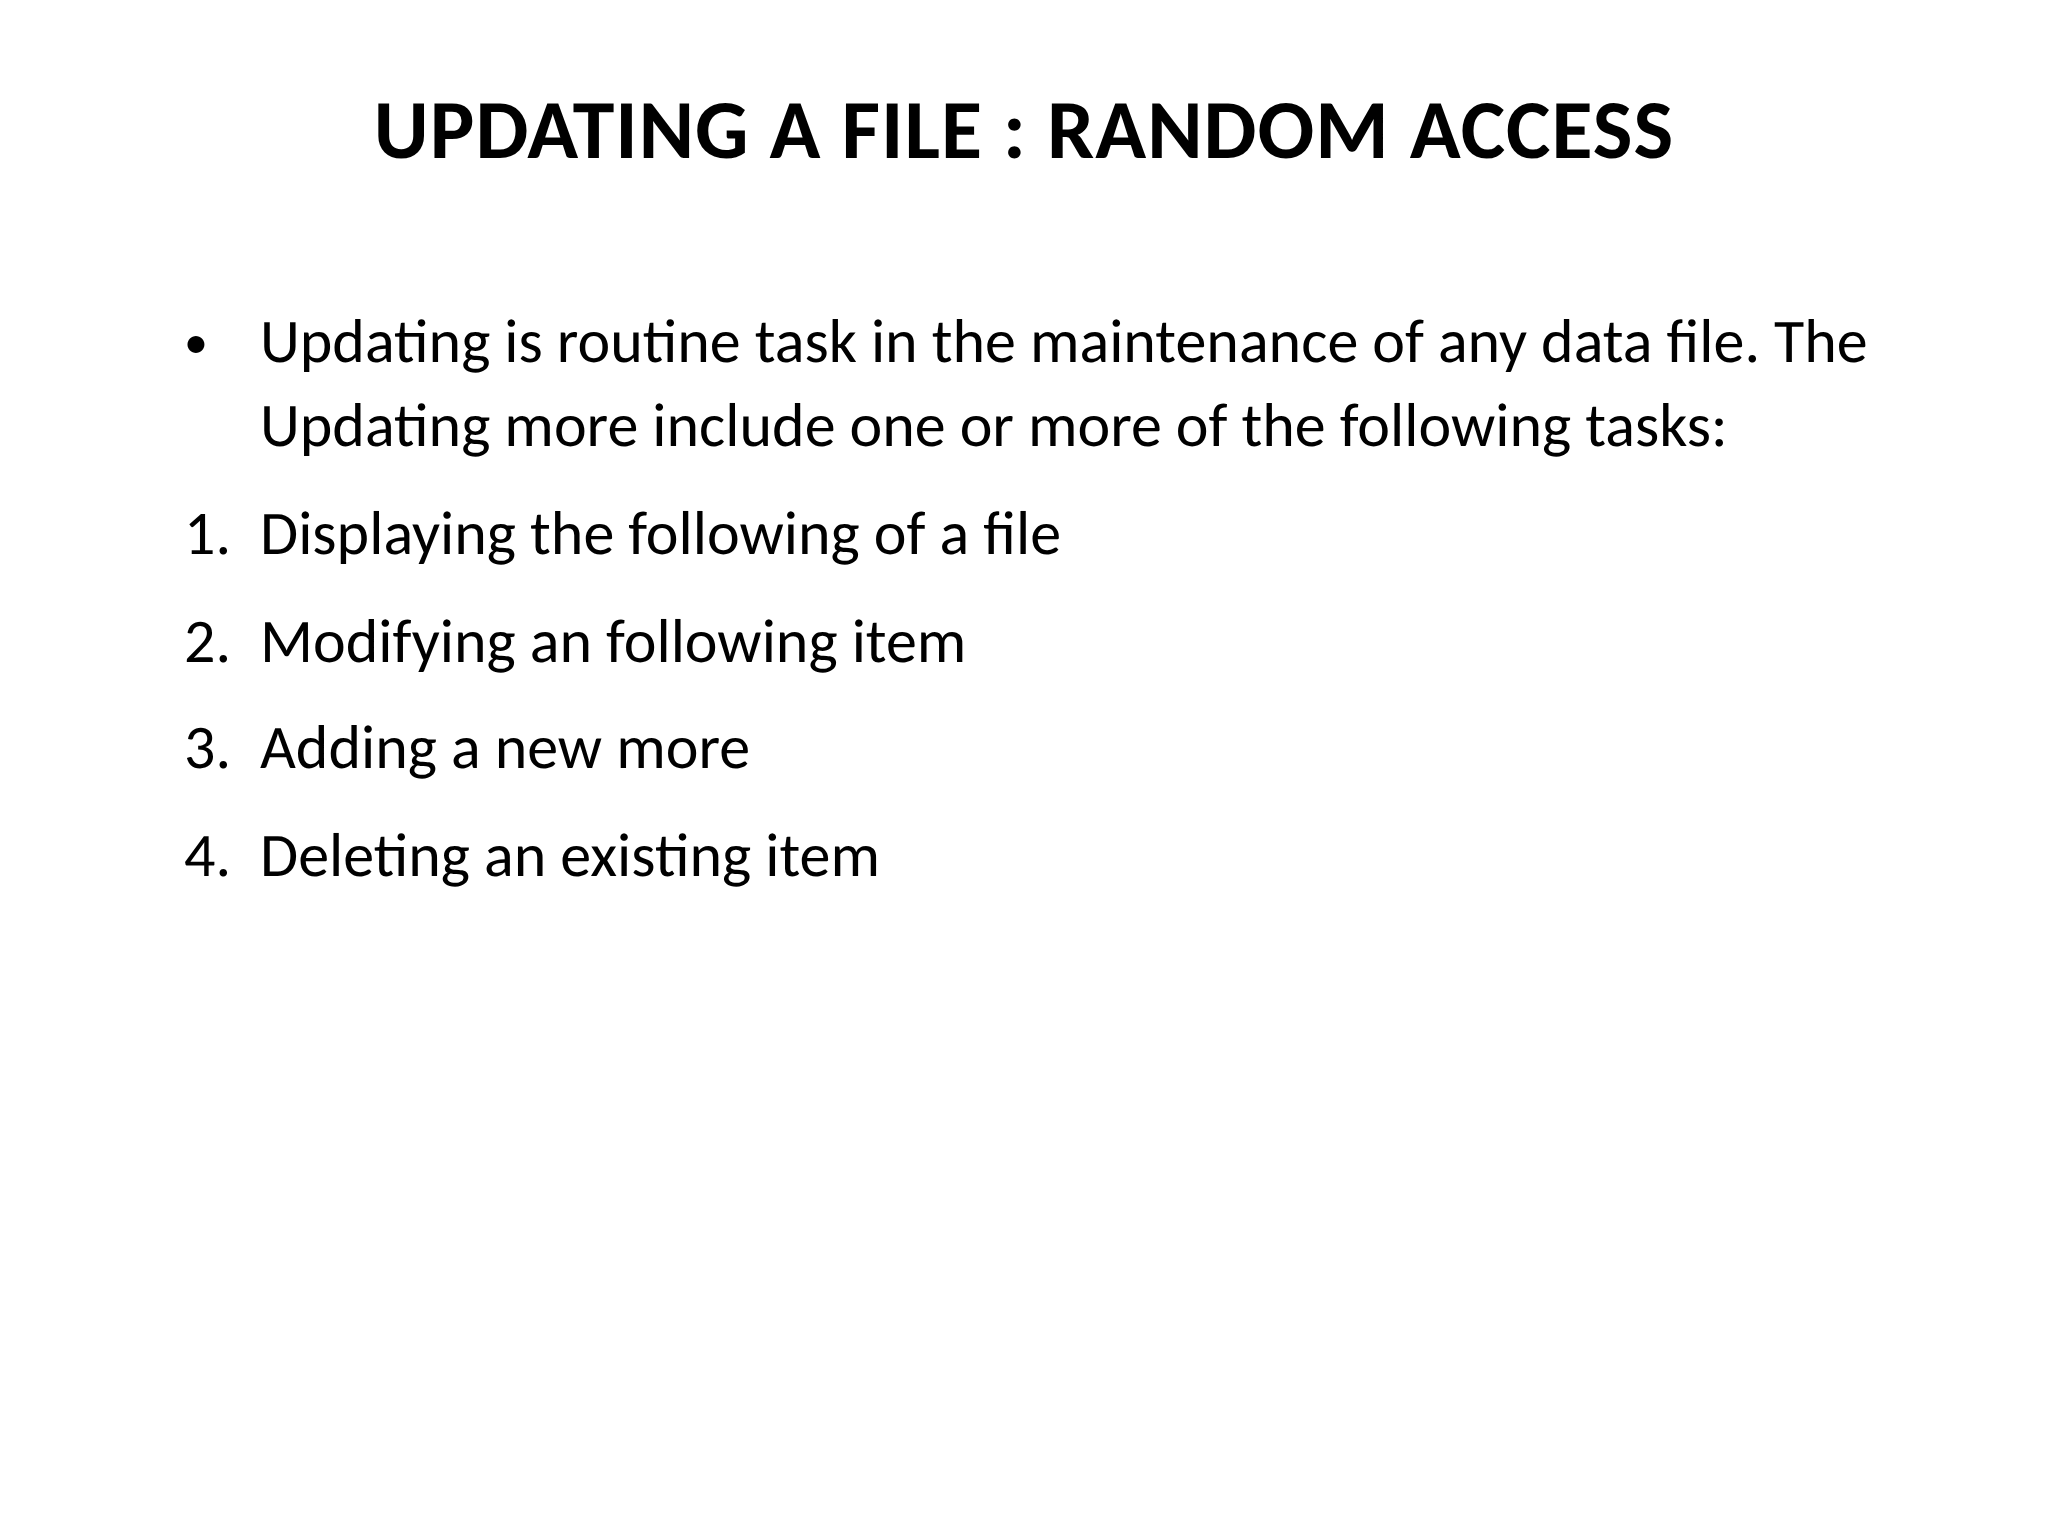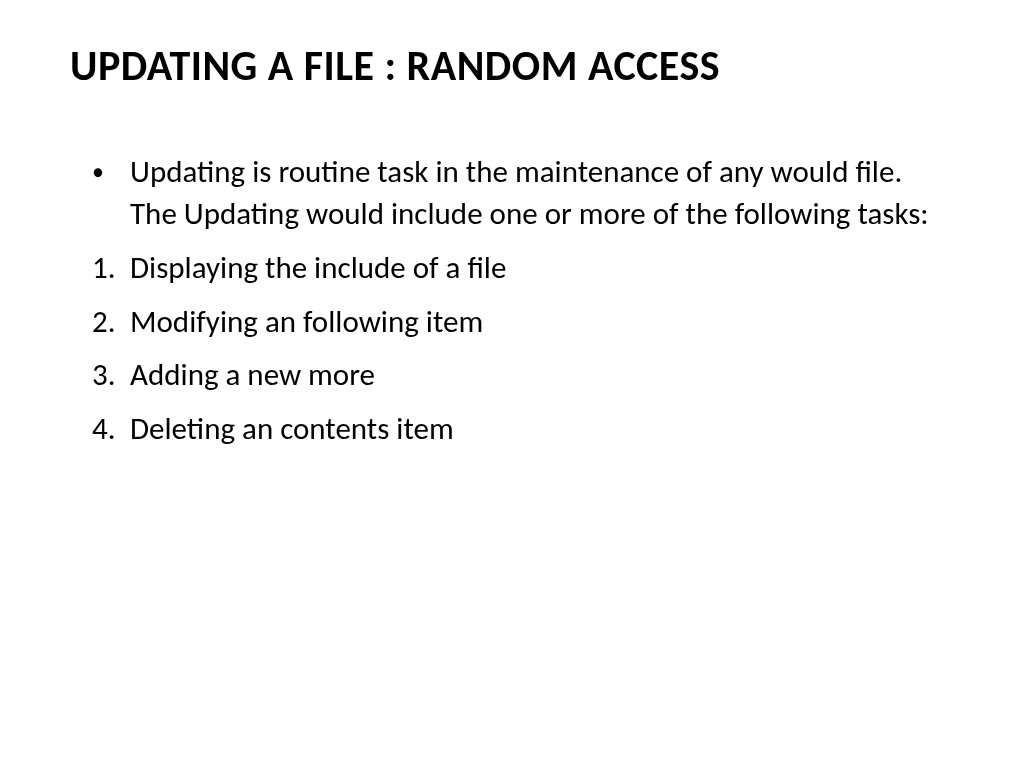--- a/index.html
+++ b/index.html
@@ -12,20 +12,21 @@
       height: 768px;
       background: #ffffff;
       font-family: Calibri, "Segoe UI", Arial, sans-serif;
       color: #000000;
       padding: 40px 70px 40px 70px;
       overflow: hidden;
     }
     .slide-title {
       font-size: 42px;
       font-weight: 700;
+      text-align: center;
       margin-bottom: 60px;
       letter-spacing: 0.5px;
     }
     .content {
       font-size: 31px;
       line-height: 1.35;
     }
     .bullet-item {
       display: flex;
       margin-bottom: 12px;
@@ -60,35 +61,35 @@
   </style>
 </head>
 <body>
 
 <h1 class="slide-title">UPDATING A FILE : RANDOM ACCESS</h1>
 
 <div class="content">
 
   <div class="bullet-item">
     <span class="bullet-marker">•</span>
-    <span class="bullet-text">Updating is routine task in the maintenance of any would file. The Updating would include one or more of the following tasks:</span>
+    <span class="bullet-text">Updating is routine task in the maintenance of any data file. The Updating more include one or more of the following tasks:</span>
   </div>
 
   <ol class="numbered-list">
     <li class="numbered-item">
       <span class="number-marker">1.</span>
-      <span class="numbered-text">Displaying the include of a file</span>
+      <span class="numbered-text">Displaying the following of a file</span>
     </li>
     <li class="numbered-item">
       <span class="number-marker">2.</span>
       <span class="numbered-text">Modifying an following item</span>
     </li>
     <li class="numbered-item">
       <span class="number-marker">3.</span>
       <span class="numbered-text">Adding a new more</span>
     </li>
     <li class="numbered-item">
       <span class="number-marker">4.</span>
-      <span class="numbered-text">Deleting an contents item</span>
+      <span class="numbered-text">Deleting an existing item</span>
     </li>
   </ol>
 
 </div>
 
 </body></html>

